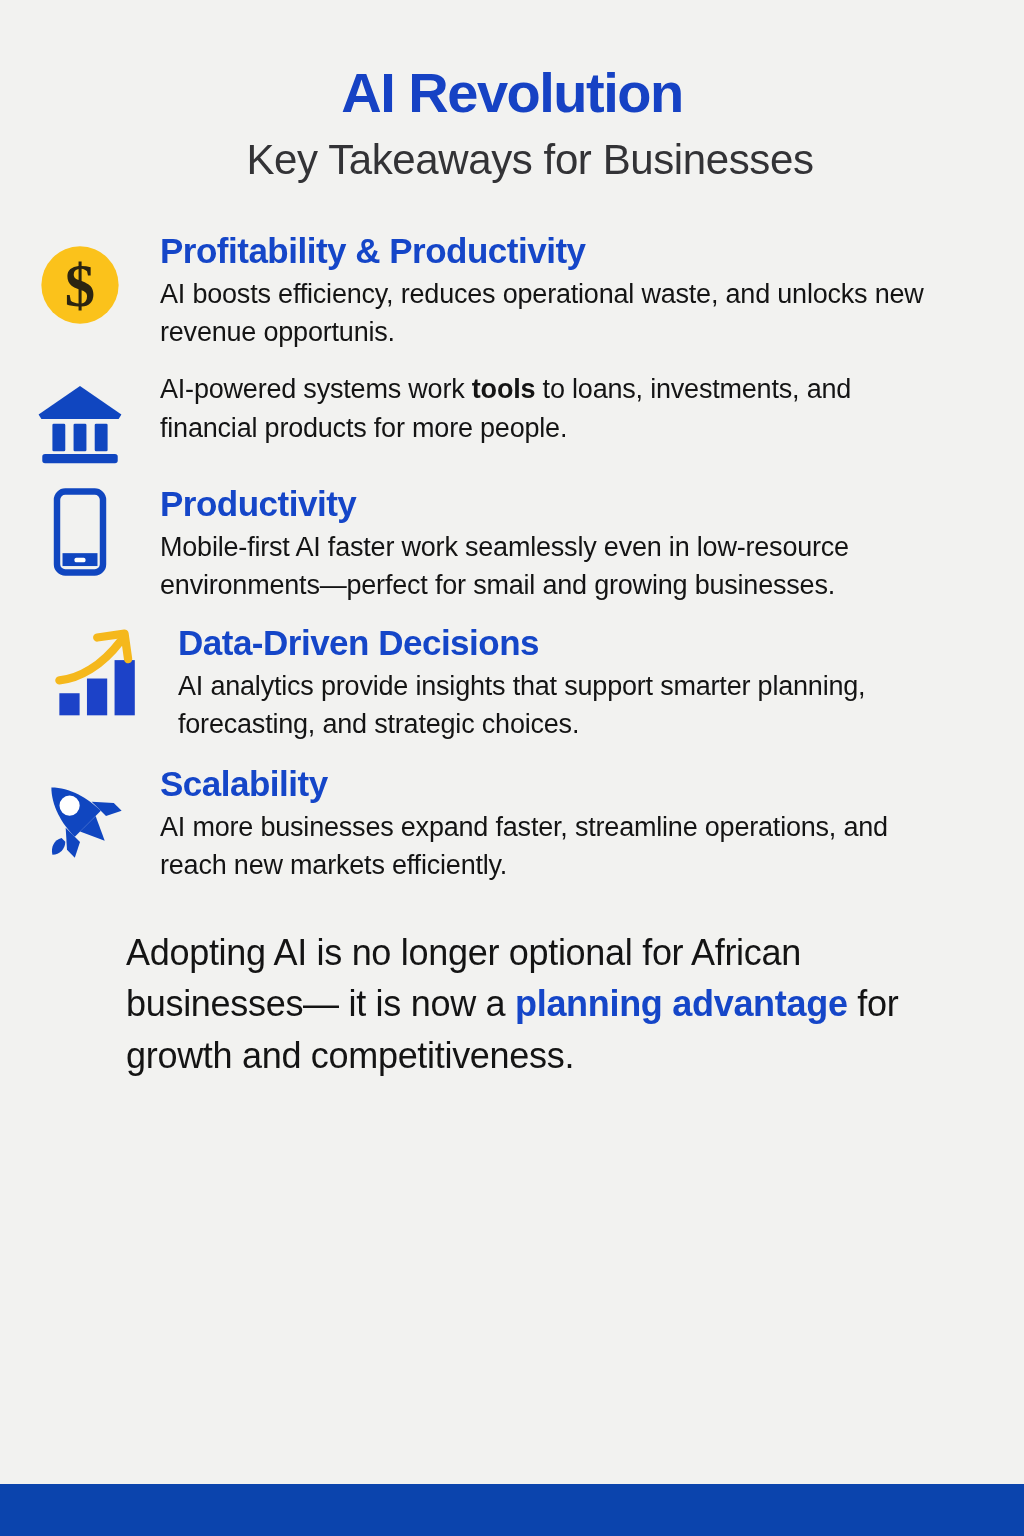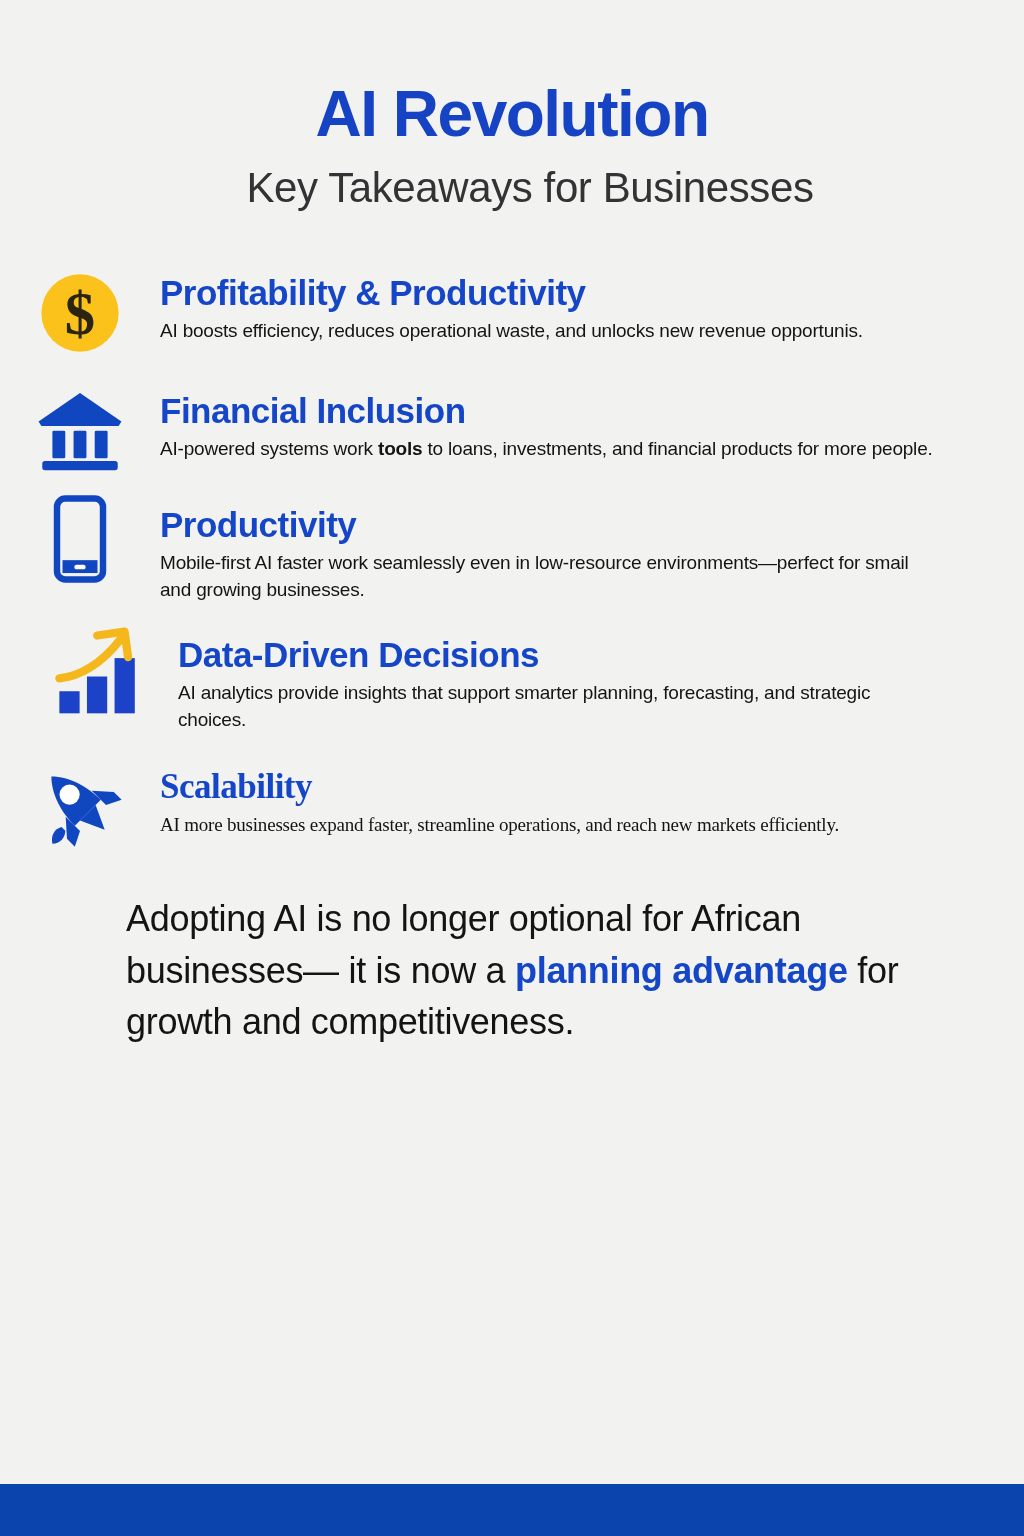--- a/index.html
+++ b/index.html
@@ -22,26 +22,26 @@
     background: #f2f2f0;
     box-sizing: border-box;
   }
 
   
   .header {
     padding: 64px 0 0 0;
     text-align: center;
   }
   .title {
-    font-size: 64px;
+    font-size: 56px;
     font-weight: bold;
     color: #1642c4;
     letter-spacing: -1.5px;
     line-height: 1.02;
-    margin: 18px;
+    margin: 0;
   }
   .subtitle {
     font-size: 42px;
     font-weight: normal;
     color: #333336;
     letter-spacing: -0.4px;
     margin: 16px 0 0 0;
     line-height: 1.1;
     padding-left: 36px;
   }
@@ -64,50 +64,49 @@
     padding-top: 6px;
   }
   .icon-box {
     width: 92px;
     height: 92px;
     display: block;
   }
   .text-col {
     flex: 1;
     padding-right: 28px;
-    margin-top: 14px;
   }
   .item-title {
     font-size: 35px;
     font-weight: bold;
     color: #1546c8;
     letter-spacing: -0.5px;
     line-height: 1.15;
     margin: 0 0 3px 0;
   }
   .item-desc {
-    font-size: 19px;
+    font-size: 27px;
     color: #141414;
     line-height: 1.44;
     margin: 0;
     letter-spacing: -0.2px;
   }
   .item-desc b {
     font-weight: bold;
   }
 
   
   .item-0 .icon-col { padding-top: 8px; }
   .item-1 { margin-top: 18px; }
   .item-1 .icon-col { padding-top: 4px; }
   .item-2 { margin-top: 18px; }
   .item-2 .icon-col { padding-top: 2px; }
   .item-3 { margin-top: 18px; padding-left: 18px; }
   .item-3 .icon-col { padding-top: 4px; }
-  .item-4 { margin-top: 20px; font-family: Liberation Serif, serif; }
+  .item-4 { margin-top: 20px; }
   .item-4 .icon-col { padding-top: 6px; }
 
   
   .closing {
     margin-top: 42px;
     padding: 0 84px 0 126px;
     font-size: 36px;
     color: #141414;
     line-height: 1.42;
     letter-spacing: -0.3px;
@@ -156,21 +155,20 @@
       <div class="icon-col">
         <svg class="icon-box" viewBox="0 0 100 100">
           <path d="M50 13 L95 44 L92 49 L8 49 L5 44 Z" fill="#1046c0"></path>
           <rect x="20" y="54" width="14" height="30" rx="1.5" fill="#1046c0"></rect>
           <rect x="43" y="54" width="14" height="30" rx="1.5" fill="#1046c0"></rect>
           <rect x="66" y="54" width="14" height="30" rx="1.5" fill="#1046c0"></rect>
           <rect x="9" y="87" width="82" height="10" rx="3" fill="#1046c0"></rect>
         </svg>
       </div>
       <div class="text-col">
-        <div class="item-title">Financial Inclusion</div>
         <p class="item-desc"><span>AI-powered systems work </span><b>tools</b><span> to loans, investments, and financial products for more people.</span></p>
       </div>
     </div>
 
     <div class="item item-2">
       <div class="icon-col">
         <svg class="icon-box" viewBox="0 0 100 100">
           <rect x="25" y="6" width="50" height="88" rx="9" ry="9" fill="none" stroke="#1046c0" stroke-width="7"></rect>
           <rect x="32" y="15" width="36" height="58" fill="#f2f2f0"></rect>
           <rect x="31" y="73" width="38" height="14" fill="#1046c0"></rect>

